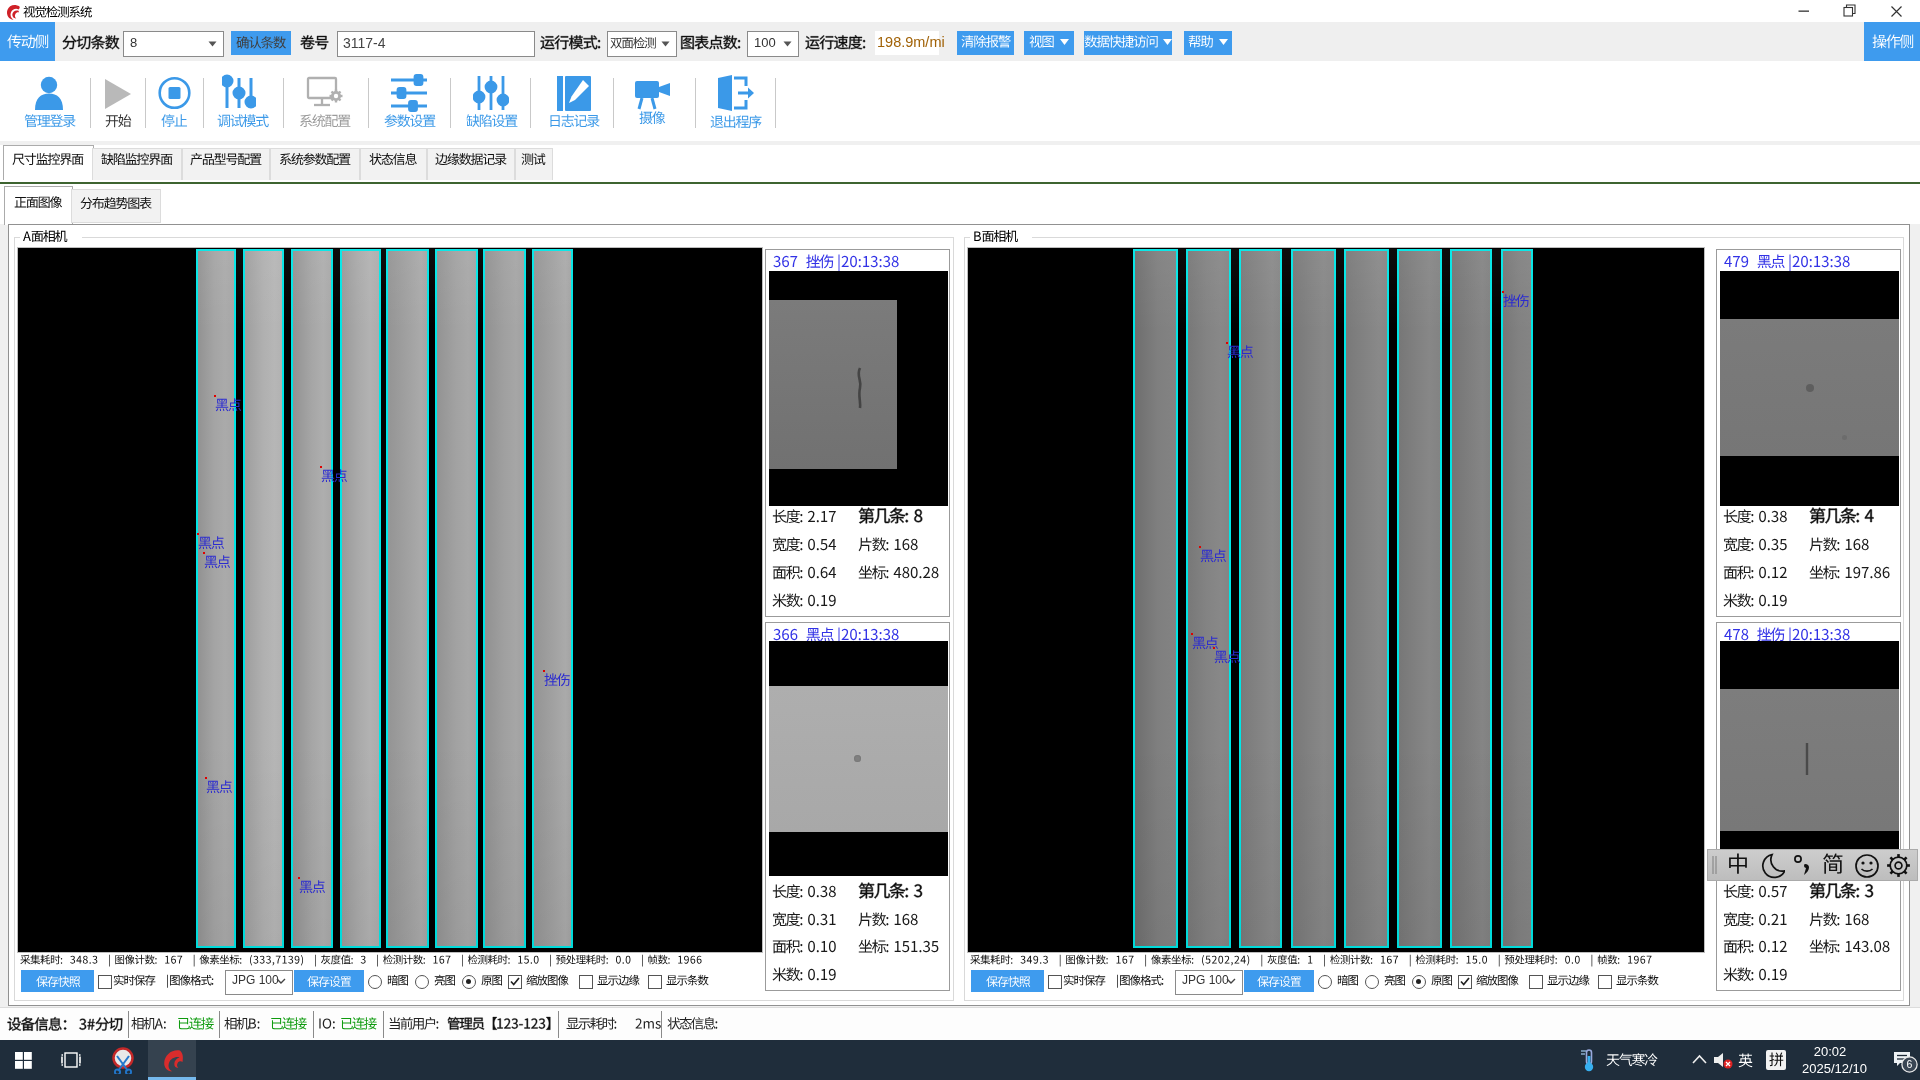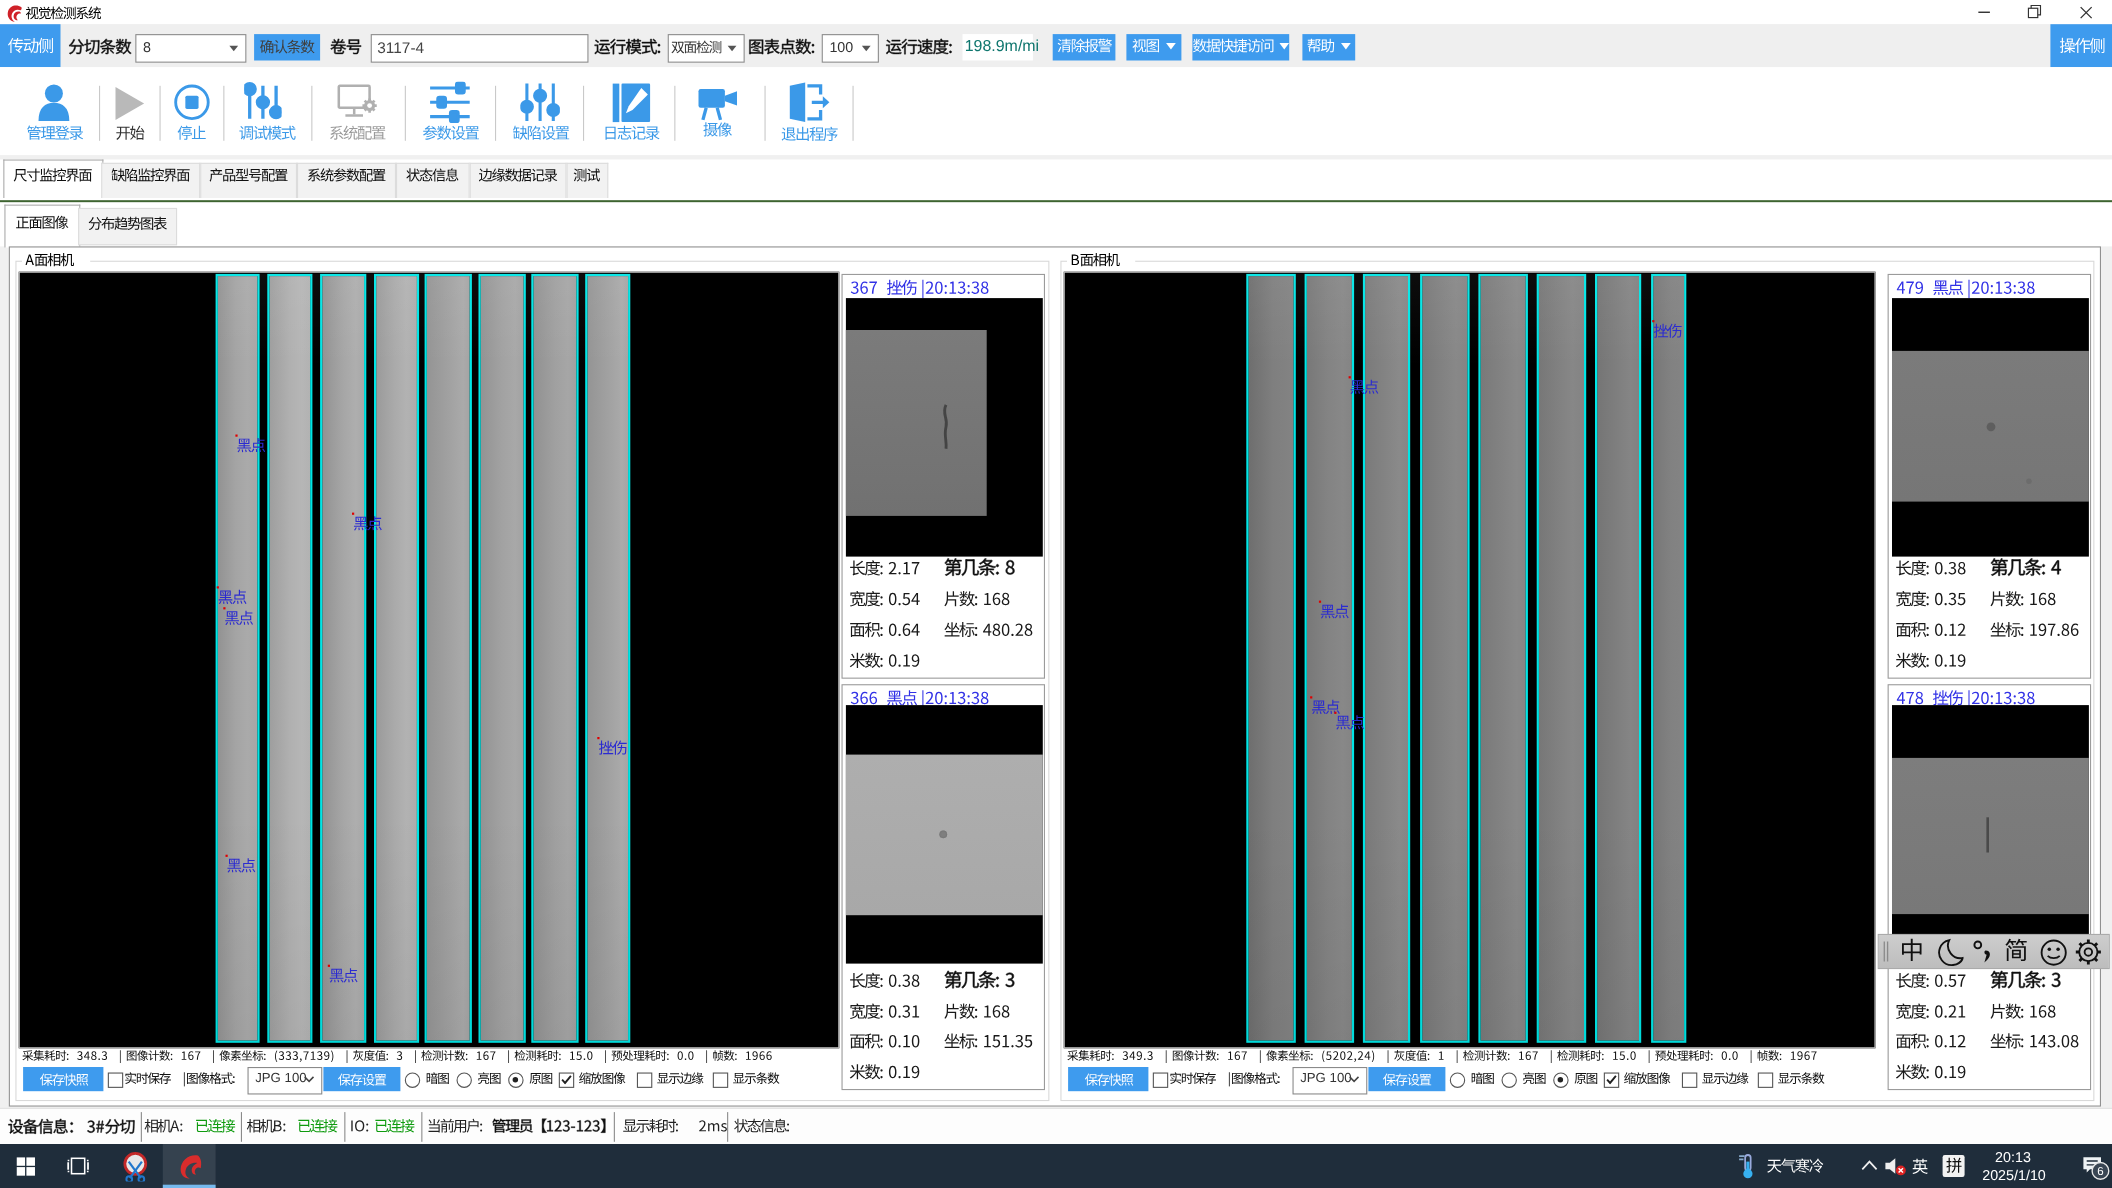--- a/index.html
+++ b/index.html
@@ -271,21 +271,21 @@
 <svg class="r" style="left:805px;top:32.6px" width="66.4" height="19.5">
     <g transform="translate(0 15) scale(0.015000 -0.015000)" fill="#111" stroke="#111" stroke-width="26">
       <use href="#g8fd0" x="0"></use>
       <use href="#g884c" x="950"></use>
       <use href="#g901f" x="1900"></use>
       <use href="#g5ea6" x="2850"></use>
       <use href="#g3a" x="3800"></use>
     </g>
   </svg>
 <div style="position:absolute;left:875px;top:31px;width:64px;height:24px;background:#fff"></div>
-<div class="t" style="left:877px;top:35px;font-size:14.5px;color:#0f766e">198.9m/mi</div>
+<div class="t" style="left:877px;top:35px;font-size:14.5px;color:#a16207">198.9m/mi</div>
 <div style="position:absolute;left:957px;top:31px;width:57px;height:24px;background:#3e9bee"></div>
 <svg class="r" style="left:960.93px;top:33.28px" width="53.9" height="17.6">
     <g transform="translate(0 13.5) scale(0.013500 -0.013500)" fill="#fff">
       <use href="#g6e05" x="0"></use>
       <use href="#g9664" x="910"></use>
       <use href="#g62a5" x="1820"></use>
       <use href="#g8b66" x="2730"></use>
     </g>
   </svg>
 <div style="position:absolute;left:1024px;top:31px;width:50px;height:24px;background:#3e9bee"></div>
@@ -1626,22 +1626,22 @@
     <g transform="translate(0 15) scale(0.015000 -0.015000)" fill="#fff">
       <use href="#g82f1" x="0"></use>
     </g>
   </svg>
 <div style="position:absolute;left:1766px;top:1050px;width:20px;height:20px;background:#f2f2f2;border-radius:2px"></div>
 <svg class="r" style="left:1768.5px;top:1050.1px" width="18.9" height="19.5">
     <g transform="translate(0 15) scale(0.015000 -0.015000)" fill="#111">
       <use href="#g62fc" x="0"></use>
     </g>
   </svg>
-<div class="t" style="left:1802px;top:1045px;font-size:13px;color:#fff;width:56px;text-align:center">20:13</div>
-<div class="t" style="left:1802px;top:1062px;font-size:13px;color:#fff;width:56px;text-align:center">2025/1/10</div>
+<div class="t" style="left:1802px;top:1045px;font-size:13px;color:#fff;width:56px;text-align:center">20:02</div>
+<div class="t" style="left:1802px;top:1062px;font-size:13px;color:#fff;width:56px;text-align:center">2025/12/10</div>
 <svg class="r" style="left:1893px;top:1051px" width="19" height="18" viewBox="0 0 19 18">
     <path d="M1,1 L17,1 L17,12 L7,12 L4,15 L4,12 L1,12 Z" fill="#eef2f5"></path>
     <g stroke="#1d2936" stroke-width="1.3">
       <line x1="4" y1="4.5" x2="14" y2="4.5"></line>
       <line x1="4" y1="8" x2="14" y2="8"></line>
     </g>
   </svg>
 <svg class="r" style="left:1901px;top:1056px" width="17" height="17" viewBox="0 0 17 17">
     <circle cx="8.5" cy="8.5" r="7.6" fill="#3a4654" stroke="#e8e8e8" stroke-width="1.3"></circle>
     <text x="8.5" y="12" font-size="10.5" fill="#fff" text-anchor="middle" font-family="Liberation Sans">6</text>

